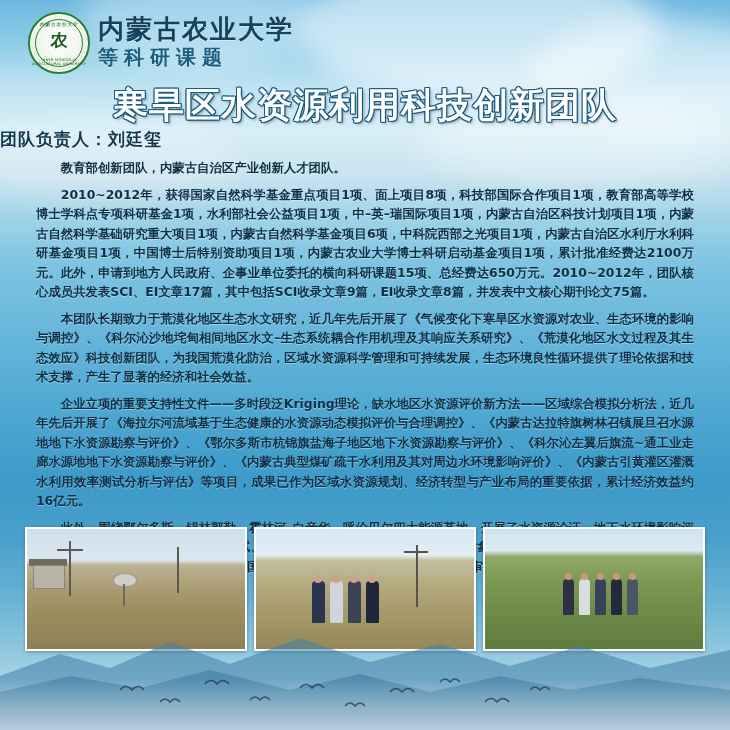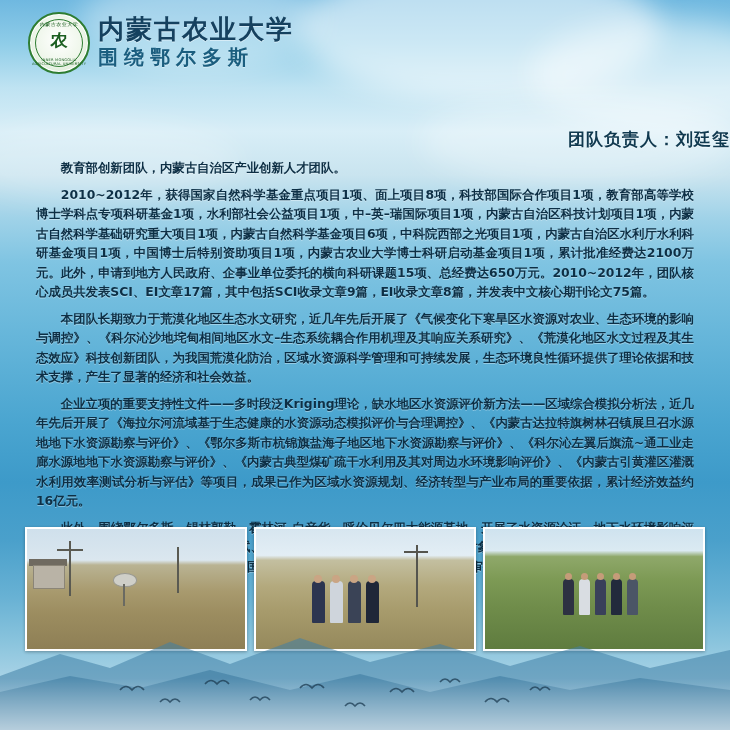--- a/index.html
+++ b/index.html
@@ -151,21 +151,21 @@
     color: #ffffff;
     text-shadow:
       1px 0 0 #1b5c86, -1px 0 0 #1b5c86, 0 1px 0 #1b5c86, 0 -1px 0 #1b5c86,
       1px 1px 0 #1b5c86, -1px -1px 0 #1b5c86, 1px -1px 0 #1b5c86, -1px 1px 0 #1b5c86,
       2px 2px 3px rgba(0,0,0,0.35);
   }
   .leader {
     position: absolute;
     left: 0; top: 128px;
     width: 730px;
-    text-align: right;
+    text-align: left;
     font-size: 17px;
     font-weight: bold;
     color: #10394f;
     letter-spacing: 1px;
     text-shadow: 0 1px 0 rgba(255,255,255,0.5);
   }
 
   
   .body-text {
     position: absolute;
@@ -292,24 +292,25 @@
 
   <div class="header">
     <div class="logo">
       <div class="ring"></div>
       <div class="cn-top">内蒙古农业大学</div>
       <div class="mark">农</div>
       <div class="en-bottom">INNER MONGOLIA AGRICULTURAL UNIVERSITY</div>
     </div>
     <div class="univ-block">
       <div class="univ-name">内蒙古农业大学</div>
-      <div class="univ-sub">围绕鄂尔多斯</div>
+      <div class="univ-sub">等科研课题</div>
     </div>
   </div>
 
+  <div class="main-title">寒旱区水资源利用科技创新团队</div>
   <div class="leader">团队负责人：刘廷玺</div>
 
   <div class="body-text">
     <p>教育部创新团队，内蒙古自治区产业创新人才团队。</p>
     <p>2010~2012年，获得国家自然科学基金重点项目1项、面上项目8项，科技部国际合作项目1项，教育部高等学校博士学科点专项科研基金1项，水利部社会公益项目1项，中–英–瑞国际项目1项，内蒙古自治区科技计划项目1项，内蒙古自然科学基础研究重大项目1项，内蒙古自然科学基金项目6项，中科院西部之光项目1项，内蒙古自治区水利厅水利科研基金项目1项，中国博士后特别资助项目1项，内蒙古农业大学博士科研启动基金项目1项，累计批准经费达2100万元。此外，申请到地方人民政府、企事业单位委托的横向科研课题15项、总经费达650万元。2010~2012年，团队核心成员共发表SCI、EI文章17篇，其中包括SCI收录文章9篇，EI收录文章8篇，并发表中文核心期刊论文75篇。</p>
     <p>本团队长期致力于荒漠化地区生态水文研究，近几年先后开展了《气候变化下寒旱区水资源对农业、生态环境的影响与调控》、《科尔沁沙地垞甸相间地区水文–生态系统耦合作用机理及其响应关系研究》、《荒漠化地区水文过程及其生态效应》科技创新团队，为我国荒漠化防治，区域水资源科学管理和可持续发展，生态环境良性循环提供了理论依据和技术支撑，产生了显著的经济和社会效益。</p>
     <p>企业立项的重要支持性文件——多时段泛Kriging理论，缺水地区水资源评价新方法——区域综合模拟分析法，近几年先后开展了《海拉尔河流域基于生态健康的水资源动态模拟评价与合理调控》、《内蒙古达拉特旗树林召镇展旦召水源地地下水资源勘察与评价》、《鄂尔多斯市杭锦旗盐海子地区地下水资源勘察与评价》、《科尔沁左翼后旗流~通工业走廊水源地地下水资源勘察与评价》、《内蒙古典型煤矿疏干水利用及其对周边水环境影响评价》、《内蒙古引黄灌区灌溉水利用效率测试分析与评估》等项目，成果已作为区域水资源规划、经济转型与产业布局的重要依据，累计经济效益约16亿元。</p>
     <p>此外，围绕鄂尔多斯、锡林郭勒、霍林河–白音华、呼伦贝尔四大能源基地，开展了水资源论证、地下水环境影响评价、入河排污口论证、企业水平衡测试、洪水影响评价等社会服务项目，服务对象包括神华、华能、中electric电、大唐、华润、国电、鲁能、京能和霍煤等国内大中型企业，成果作为主管部门行政审批，企业立项的重要支持性文件，累计经济效益达8亿元。</p>
   </div>
 

